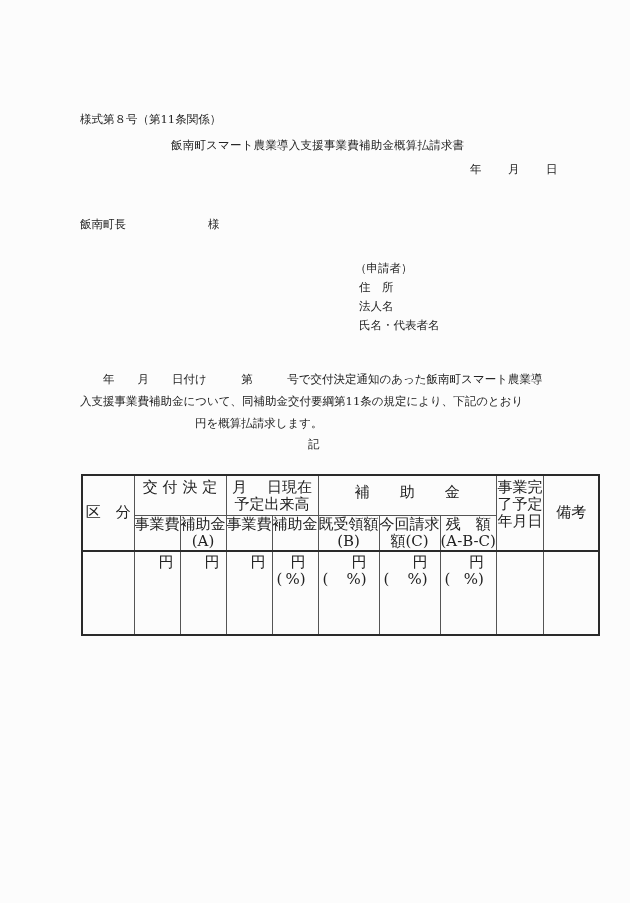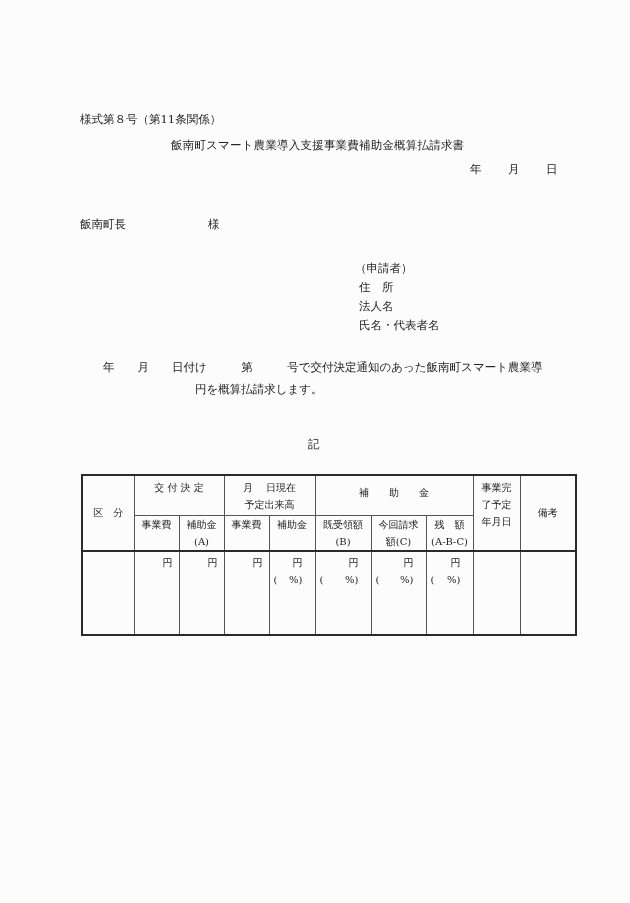--- a/index.html
+++ b/index.html
@@ -10,30 +10,30 @@
   .abs { position:absolute; white-space:nowrap; line-height:1; }
   .form-number { left:80px; top:98px;margin-top:16px; }
   .doc-title { left:171px; top:140px; letter-spacing:0.2px;text-align:center; }
   .date-line { left:470px; top:164px; }
   .date-line span { display:inline-block; }
   .addressee { left:80px; top:219px; }
   .addressee .sama { position:absolute; left:128px; top:0; }
   .applicant { left:355px; top:259px; }
   .applicant div { height:19px; line-height:19px; }
   .applicant .ind { padding-left:4px; }
-  .body-text { left:80px; top:356px; width:480px; line-height:22px; white-space:normal; }
+  .body-text { left:80px; top:368px; width:480px; line-height:22px; white-space:normal; }
   .body-text .line { white-space:nowrap; height:22px; }
   .ki { left:308px; top:439px; }
 
   table.grid {
     position:absolute; left:81px; top:474px; border-collapse:collapse;
     table-layout:fixed; border:2px solid #2a2a2a;
   }
   table.grid td {
-    border:1px solid #555; padding:0; vertical-align:top; font-size:10px; line-height:17px;
+    border:1px solid #555; padding:0; vertical-align:top; font-size:15px; line-height:17px;
     text-align:center; white-space:nowrap; overflow:hidden;
   }
   td.lbl-mid { vertical-align:middle !important; }
   tr.body-row td { border-top:2px solid #2a2a2a; height:80px; text-align:right; padding-right:6px; padding-top:2px; }
   tr.body-row td.pct { text-align:left; padding-left:0; }
   .pct .yen { text-align:right; padding-right:6px; }
   .pct .p { display:flex; justify-content:space-between; padding:0 6px 0 4px; }
 </style>
 </head>
 <body>
@@ -52,20 +52,21 @@
 
 <div class="abs applicant">
   <div>（申請者）</div>
   <div class="ind">住　所</div>
   <div class="ind">法人名</div>
   <div class="ind">氏名・代表者名</div>
 </div>
 
 <div class="abs body-text">
   <div class="line">　　年　　月　　日付け　　　第　　　号で交付決定通知のあった飯南町スマート農業導</div>
+  <div class="line">入支援事業費補助金について、同補助金交付要綱第11条の規定により、下記のとおり</div>
   <div class="line">　　　　　　　　　　円を概算払請求します。</div>
 </div>
 
 <div class="abs ki">記</div>
 
 <table class="grid">
   <colgroup>
     <col style="width:52px">
       <col style="width:45px">
       <col style="width:45px">

